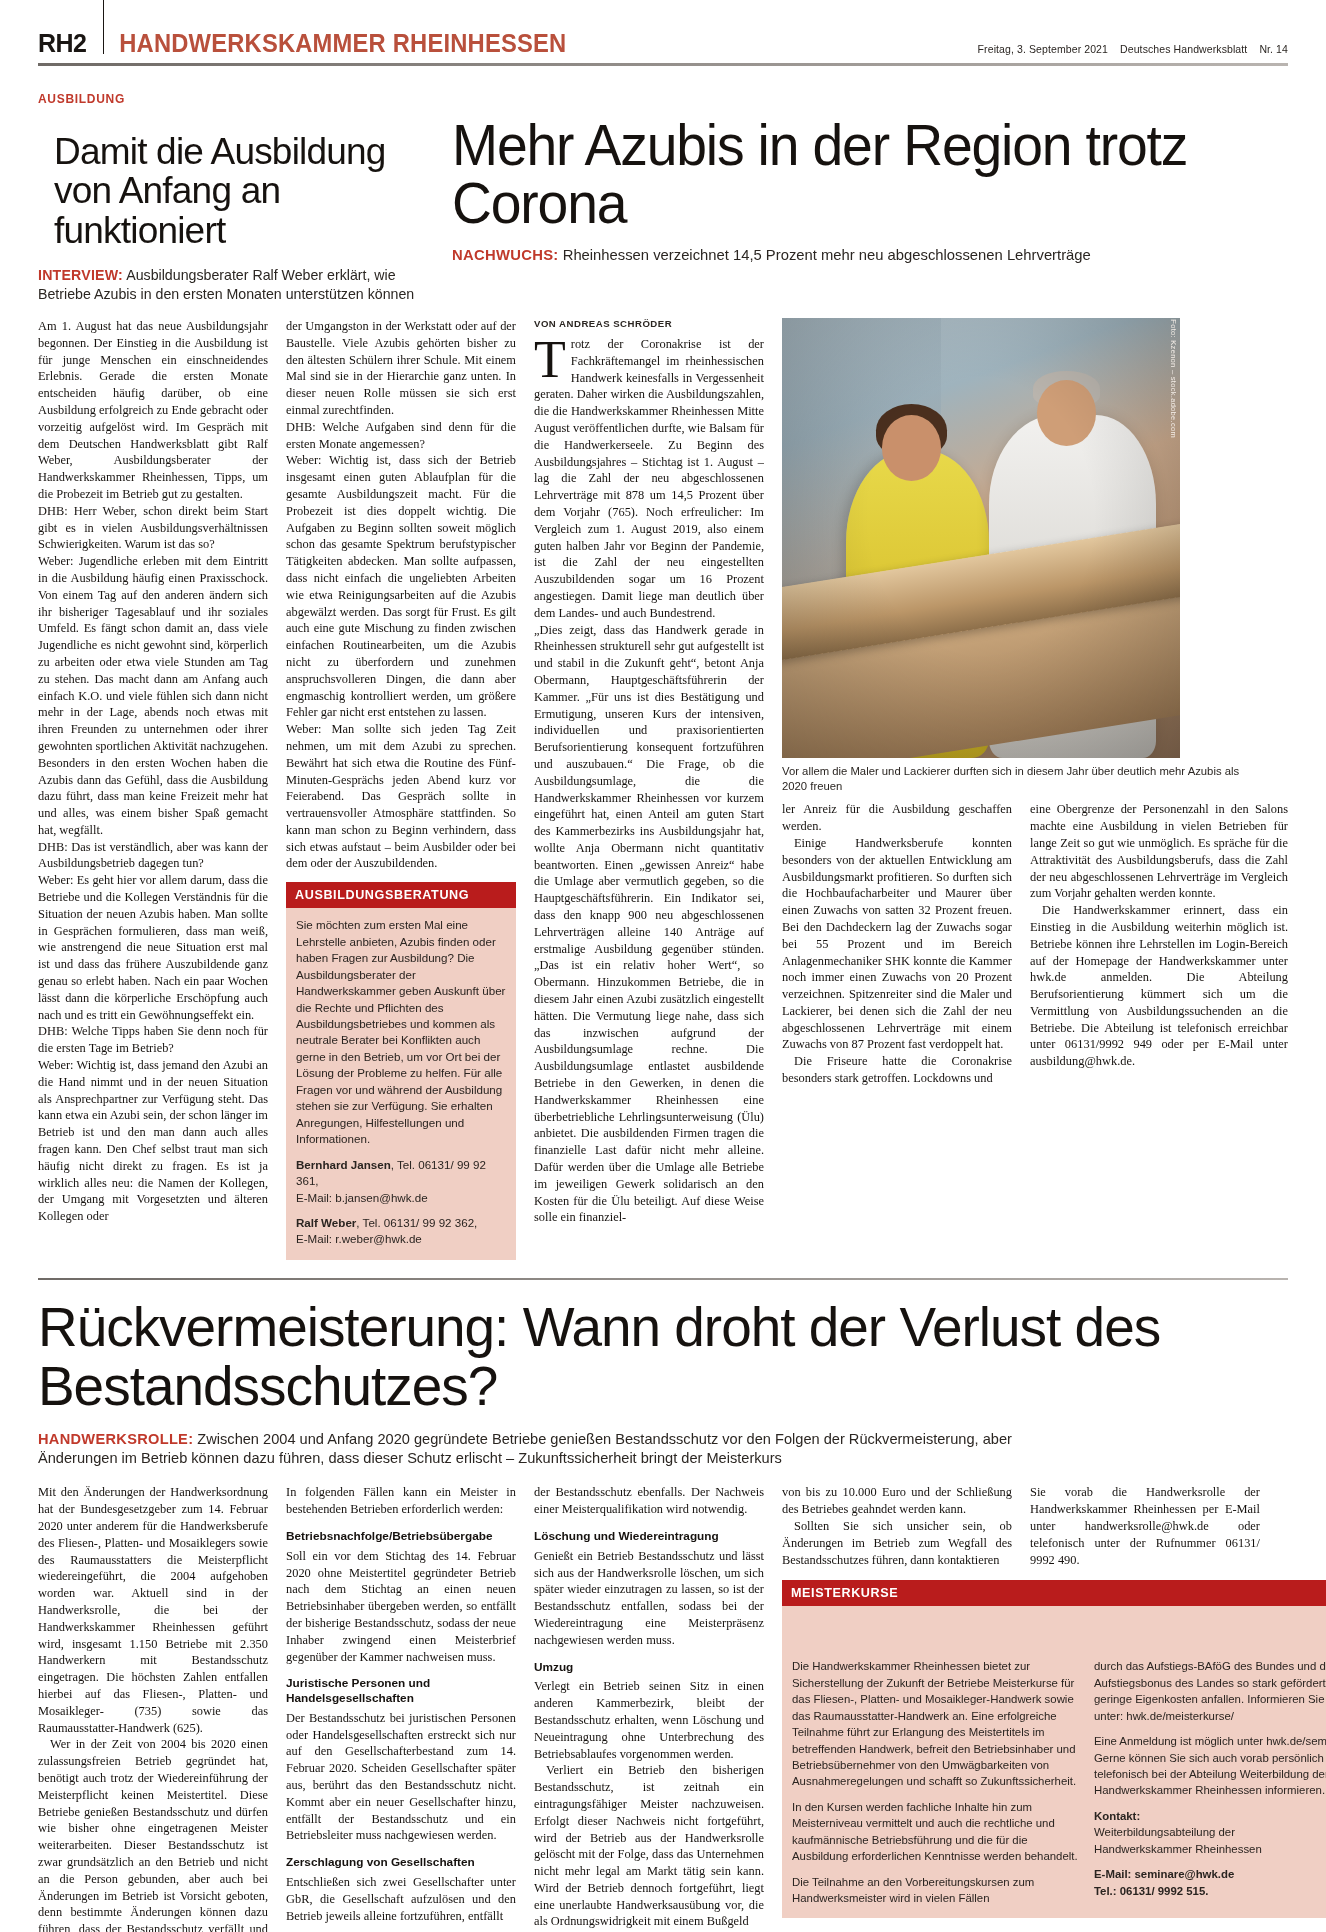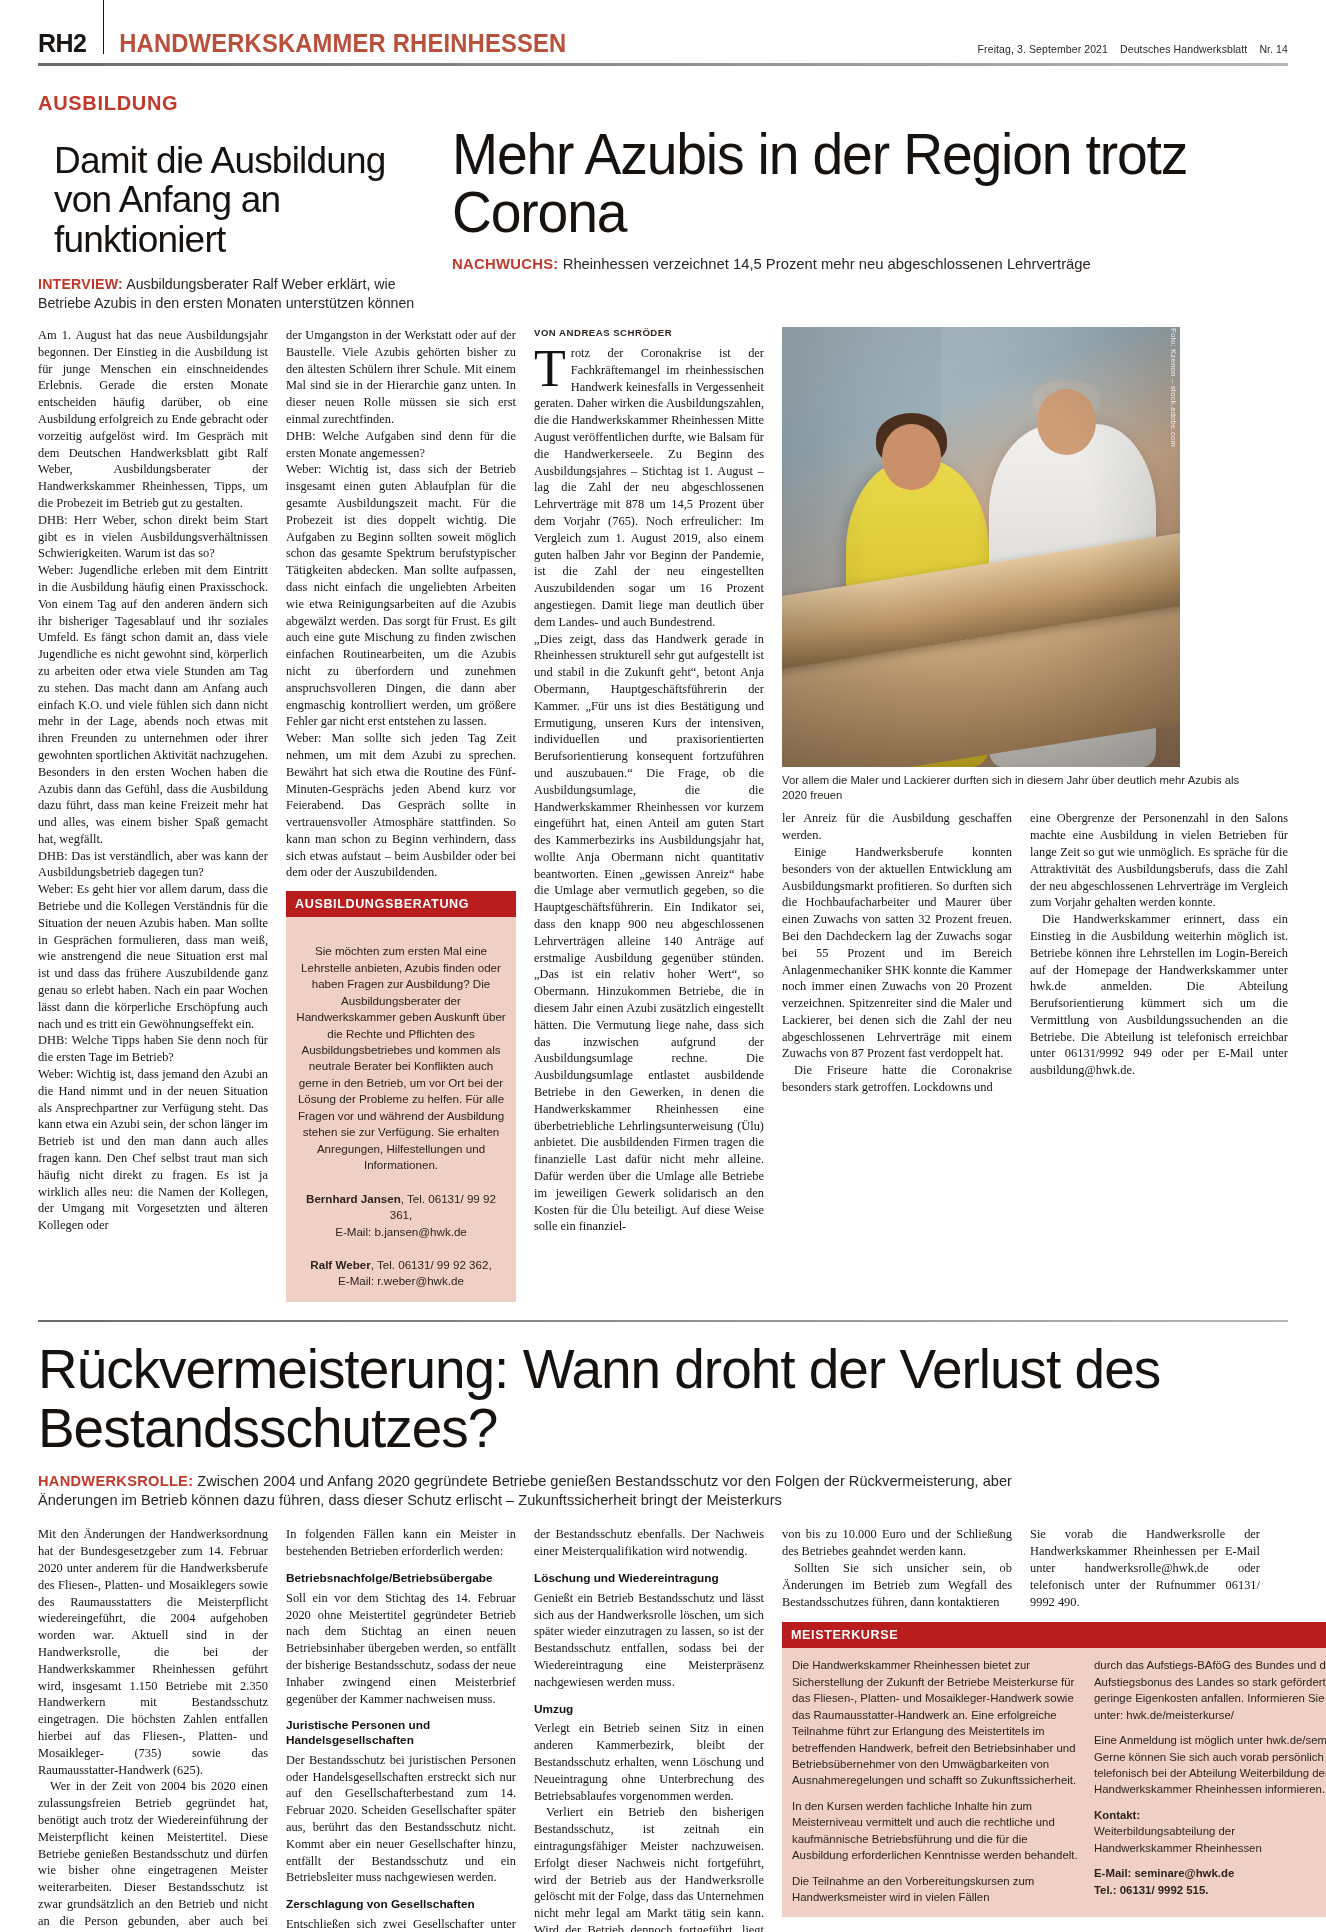--- a/index.html
+++ b/index.html
@@ -24,21 +24,21 @@
   .mast-title { font-family:"Liberation Sans Narrow","Liberation Sans",sans-serif;
                 font-weight:700; font-size:25px; color:#b9503c; letter-spacing:0.2px;
                 padding-left:16px; line-height:1; white-space:nowrap;
                 transform: scaleX(0.95); transform-origin:left bottom; }
   .mast-right { margin-left:auto; font-size:10.5px; color:#2b2622; letter-spacing:0.1px;
                 white-space:nowrap; padding-bottom:1px; }
   .mast-right span { margin-left:9px; }
   .mast-rule { height:2.5px; background:linear-gradient(to right,#6f6a66,#b9b4b0); margin-top:7px; }
 
   
-  .kicker { color:#c0392b; font-weight:700; font-size:20px; letter-spacing:0.7px;
+  .kicker { color:#c0392b; font-weight:700; font-size:12px; letter-spacing:0.7px;
             margin-top:26px; }
 
   
   .topzone { display:flex; gap:18px; margin-top:10px; }
   .left-col { width:396px; flex:0 0 396px; }
   .right-col { flex:1; }
 
   h1.left-head {
     font-family:"Liberation Sans", sans-serif;
     font-weight:400; font-size:37px; line-height:1.07; letter-spacing:-0.8px;
@@ -77,21 +77,21 @@
   .byline { font-family:"Liberation Sans",sans-serif; font-size:9.6px; font-weight:700;
             letter-spacing:0.5px; color:#2b2622; margin:0 0 7px 0; }
 
   
   .infobox { margin-top:10px; }
   .infobox-head { background:#b91c1c; color:#fff; font-weight:700; font-size:12.6px;
                   letter-spacing:0.6px; padding:6px 9px 6px 9px; }
   .infobox-body { background:#f0cfc4; padding:9px 10px 12px 10px;
                   font-family:"Liberation Sans Narrow","Liberation Sans",sans-serif;
                   font-size:11.6px; line-height:1.42; color:#2a2420; }
-  .infobox-body p { margin:17px 0 9px 0;text-align:center; }
+  .infobox-body p { margin:0 0 9px 0; }
   .infobox-body p:last-child { margin-bottom:0; }
   .infobox-body b { font-weight:700; }
 
   
   .photo-wrap { position:relative; width:472px; }
   .photo { width:398px; height:440px; position:relative; overflow:hidden;
            background:#caa88a; }
   .photo .sky { position:absolute; inset:0;
      background:linear-gradient(160deg,#b9c7cf 0%,#9fb3bd 22%,#caa98c 45%,#b08d6d 70%,#8d6f55 100%); }
   .photo .wallL { position:absolute; left:0; top:0; width:40%; height:100%;
@@ -142,21 +142,21 @@
 
   h3.sub { font-family:"Liberation Sans",sans-serif; font-weight:700; font-size:11.8px;
            line-height:1.25; margin:11px 0 4px 0; color:#16120f; }
   .mk-body { background:#f0cfc4; }
   .mk-inner { padding:9px 10px 12px 10px;
               font-family:"Liberation Sans Narrow","Liberation Sans",sans-serif;
               font-size:11.4px; line-height:1.44; color:#2a2420; }
   .mk-inner p { margin:0 0 9px 0; }
   .mk-inner p:last-child { margin-bottom:0; }
   .mk-cols { display:flex; gap:14px; }
-  .mk-cols > div { flex:1; }
+  .mk-cols > div { flex:1;margin-top:43px; }
 </style>
 </head>
 <body>
 
 <div class="page">
 
   <div class="masthead">
     <div class="mast-rh">RH2</div>
     <div class="mast-divider"></div>
     <div class="mast-title">HANDWERKSKAMMER RHEINHESSEN</div>

